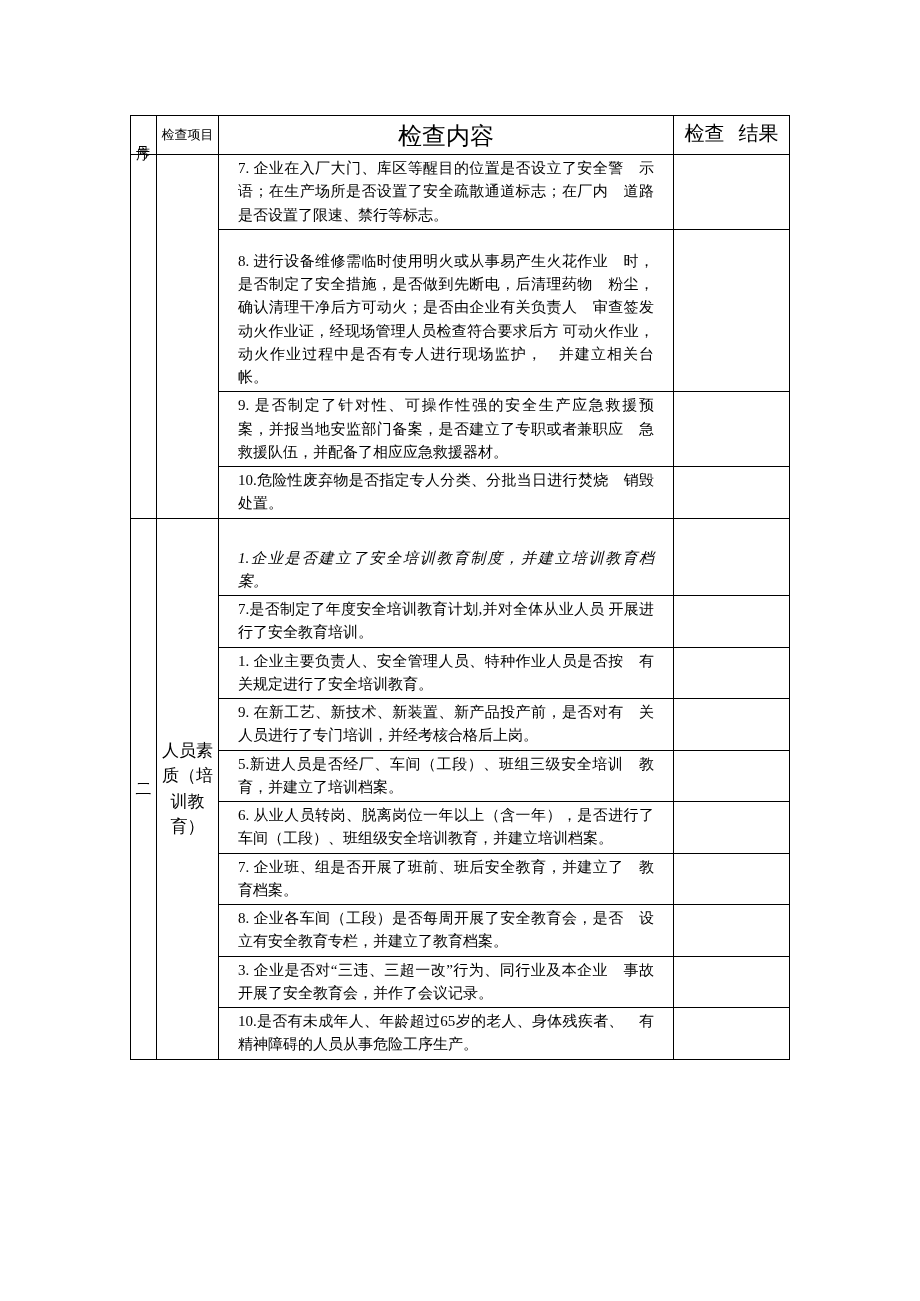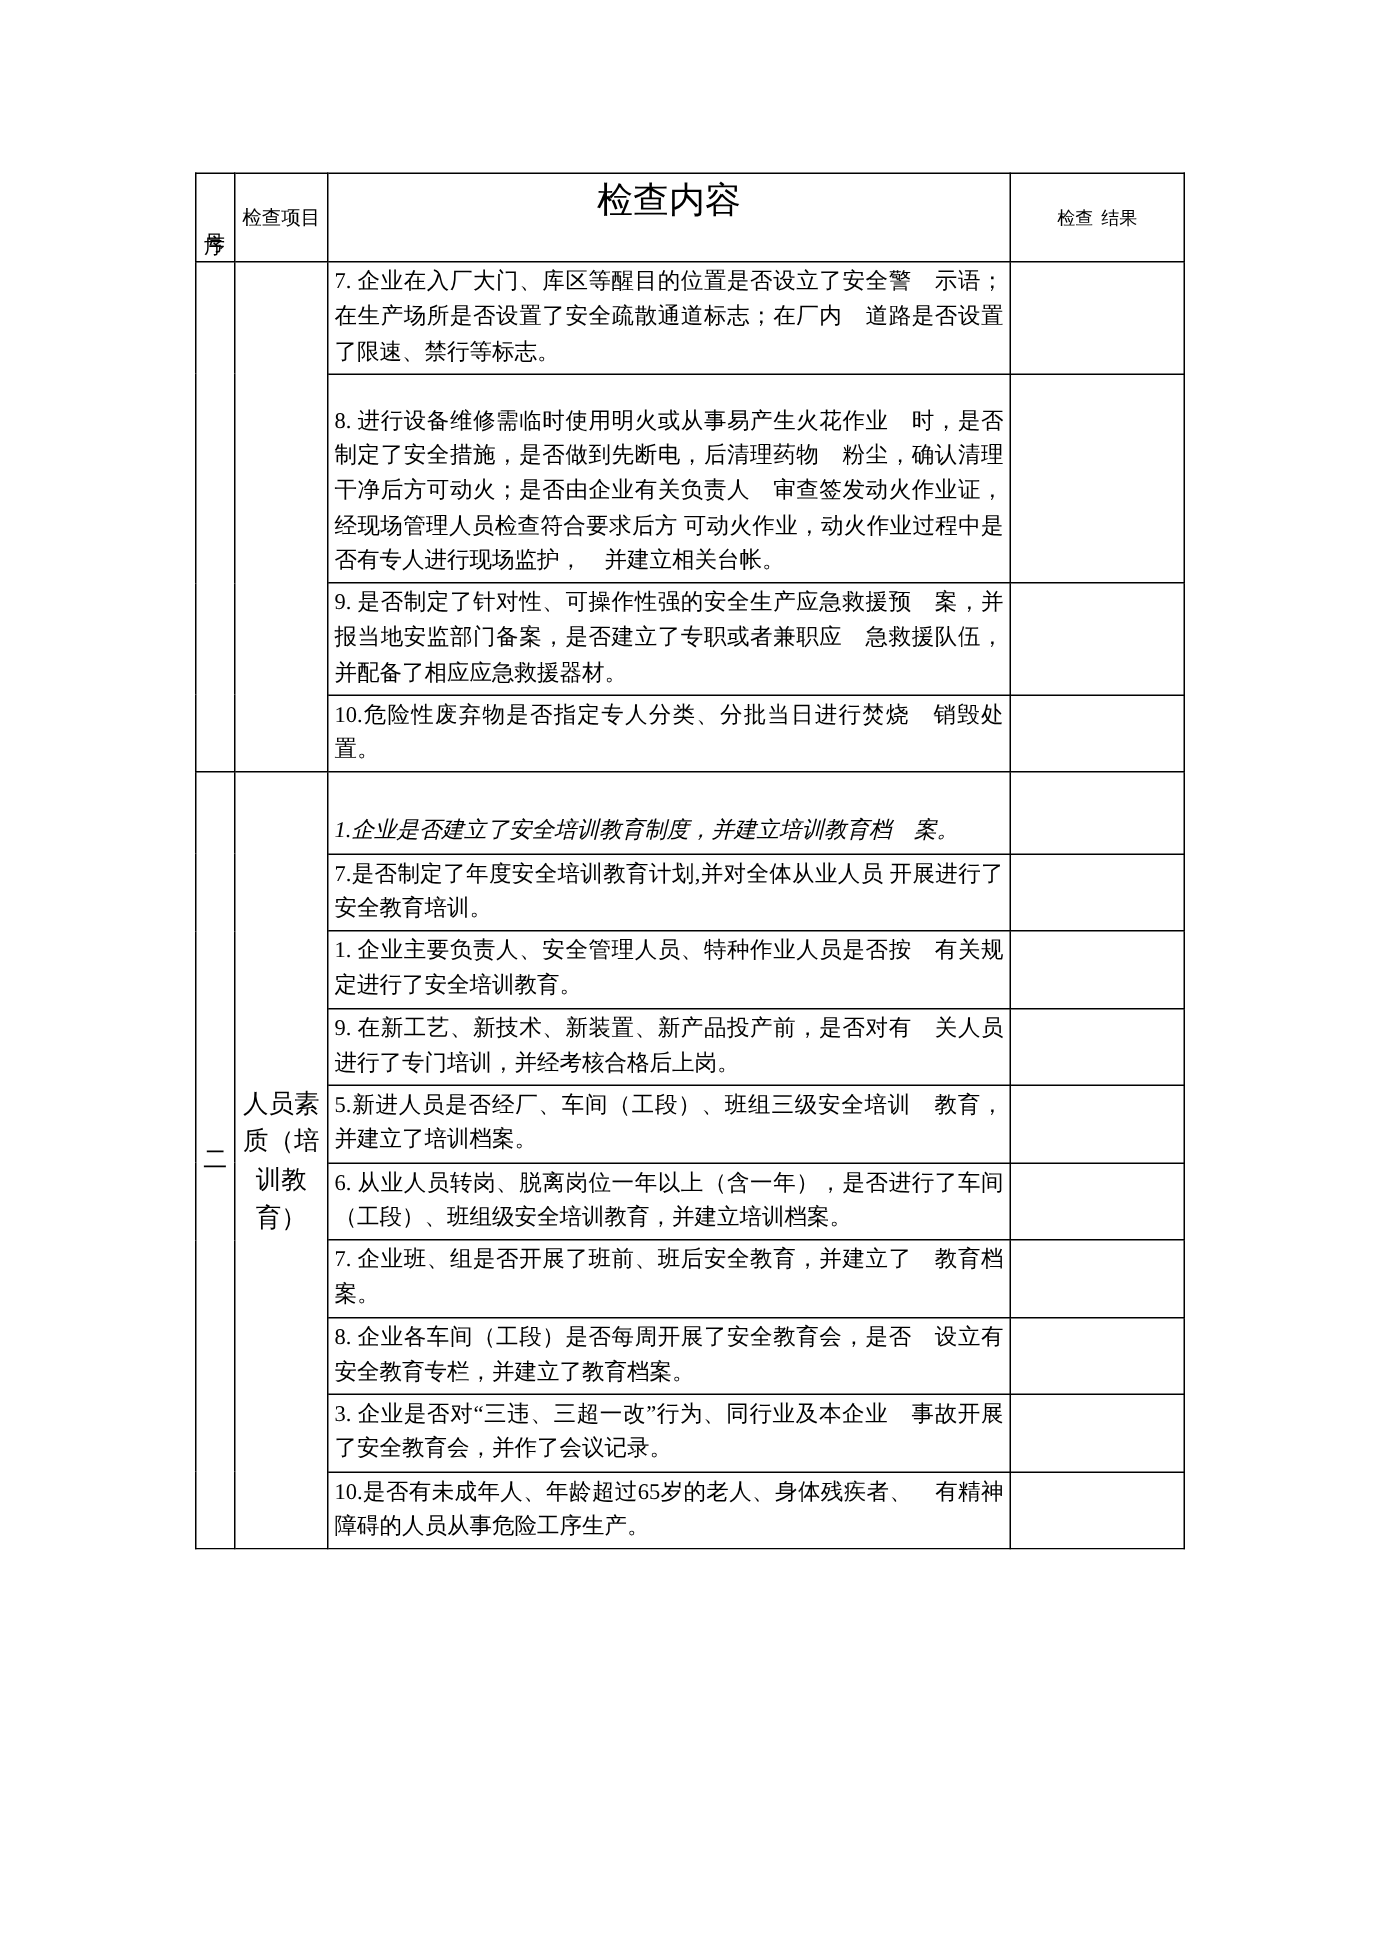--- a/index.html
+++ b/index.html
@@ -36,41 +36,41 @@
       writing-mode: vertical-rl;
       text-orientation: upright;
       line-height: 1;
       padding: 4px 2px;
     }
     th.item-head {
       font-family: "SimHei", "黑体", sans-serif;
       font-size: 13px;
     }
     th.content-head {
-      font-family: Liberation Mono, monospace;
+      font-family: Liberation Serif, serif;
       font-size: 24px;
       vertical-align: bottom;
-      padding-bottom: 20px;
+      padding-bottom: 0;
     }
     th.result-head {
-      font-family: Liberation Sans, sans-serif;
-      font-size: 12px;
+      font-family: Liberation Mono, monospace;
+      font-size: 20px;
       word-spacing: 2px;
     }
     td.seq-cell, td.item-cell {
       text-align: center;
     }
     td.item-cell {
       font-family: "SimHei", "黑体", sans-serif;
       font-size: 17px;
     }
     td.content-cell {
       text-align: justify;
       text-justify: inter-ideograph;
-      padding: 2px 4px;
+      padding: 2px 19px;
       font-size: 15px;
       line-height: 1.55;
     }
     td.content-cell.pad-top {
       padding-top: 28px;
       font-style: italic;
     }
     td.content-cell.pad-top-sm {
       padding-top: 20px;
     }

